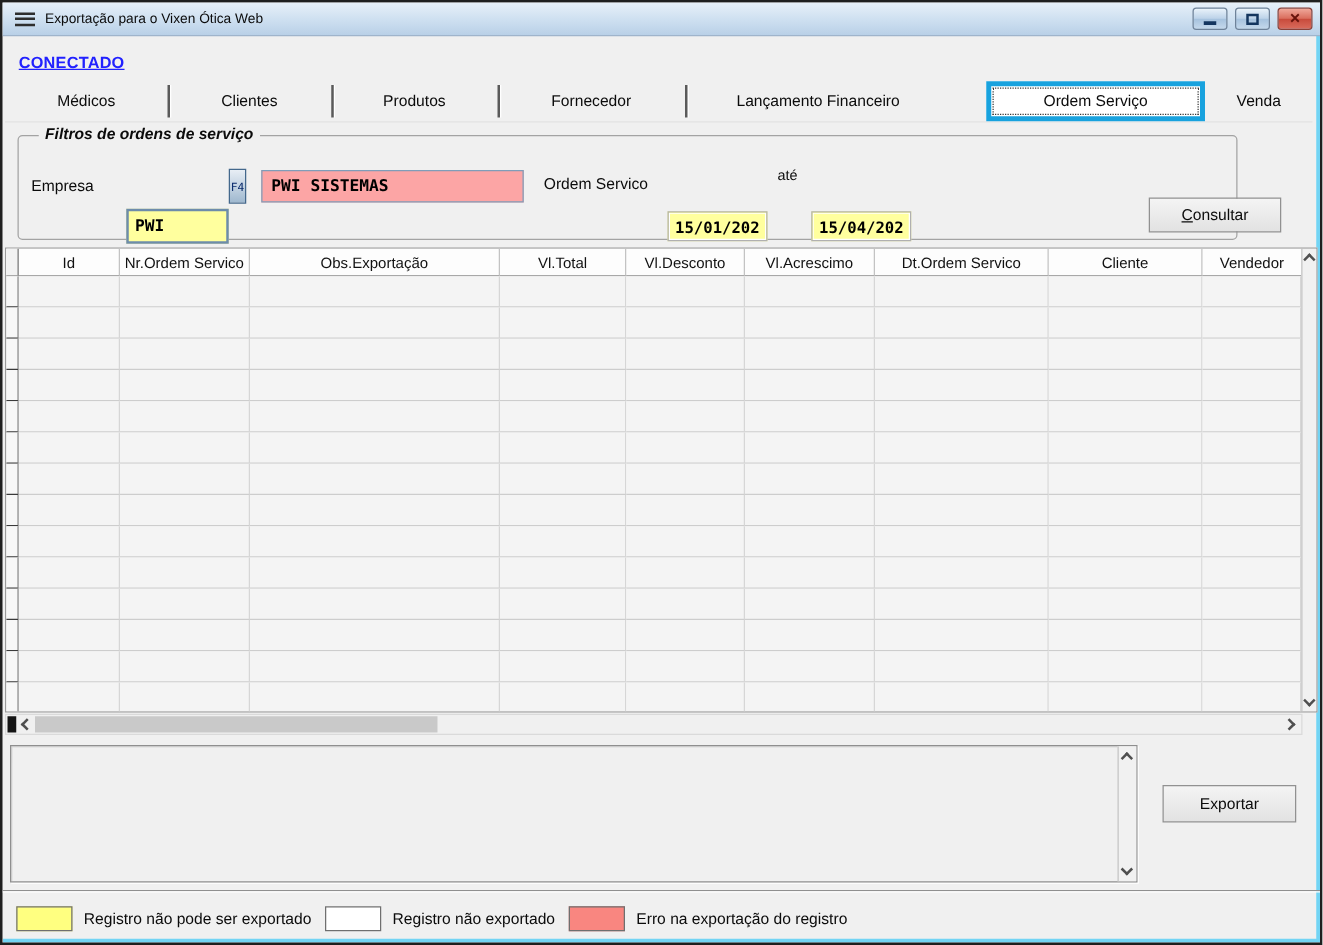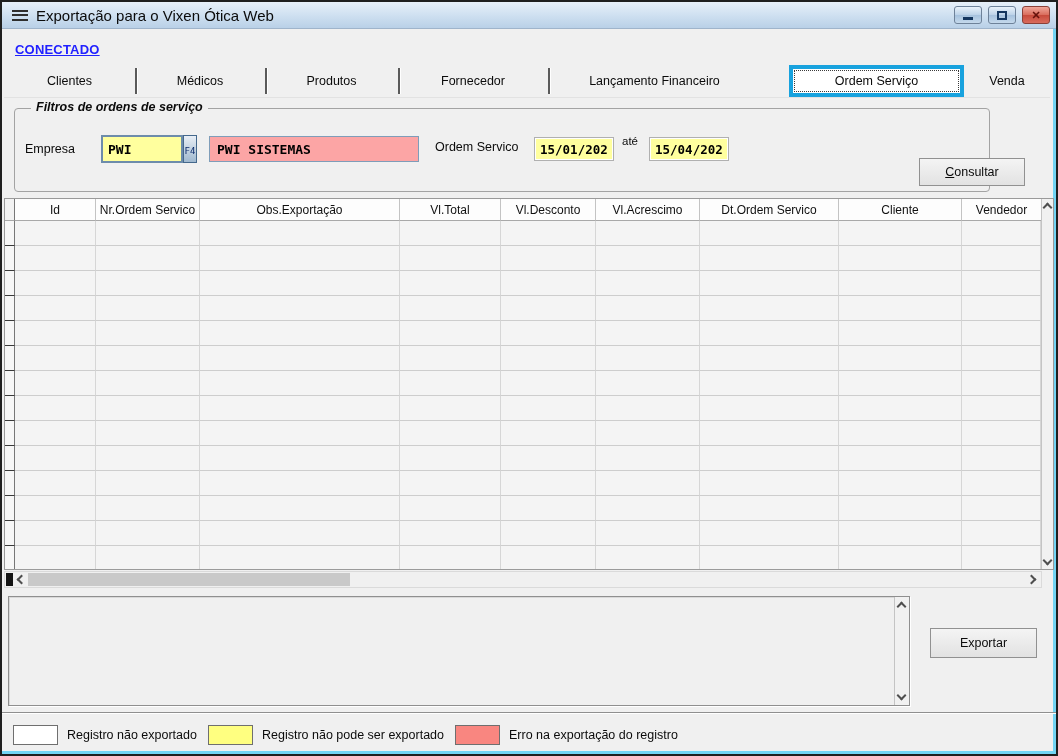--- a/index.html
+++ b/index.html
@@ -16,21 +16,21 @@
   
   .titlebar{
     position:absolute; top:0; left:0; right:0; height:27px;
     background:linear-gradient(#e7f0f9, #cddff0 55%, #b9d0e7);
     border-bottom:1px solid #9fb4cb;
     display:flex; align-items:center; padding:0 6px;
   }
   .burger{ width:16px; height:11px; margin:0 8px 0 4px;
     border-top:2px solid #2e2e2e; border-bottom:2px solid #2e2e2e;
     background:linear-gradient(#2e2e2e,#2e2e2e) center/100% 2px no-repeat; }
-  .title-text{ font-size:15px; color:#0b0b0b; }
+  .title-text{ font-size:11px; color:#0b0b0b; }
   .winbtns{ margin-left:auto; display:flex; gap:6px; align-items:center; }
   .wbtn{ width:28px; height:18px; border-radius:3px; border:1px solid #6e8299;
     background:linear-gradient(#e9f2fa, #bdd3e9 48%, #a6c2de 52%, #c5d9ec);
     display:flex; align-items:center; justify-content:center; cursor:default; padding:0;}
   .wbtn.close{ border-color:#8a4038;
     background:linear-gradient(#efa79a, #da6e5e 48%, #c84b3c 52%, #d96b5c);
     color:#66120b; font-weight:bold; font-size:11px; line-height:1; }
   .glyph-min{ width:10px; height:3px; background:#14365f; margin-top:6px; }
   .glyph-max{ width:10px; height:9px; border:2px solid #14365f; background:transparent; }
 
@@ -52,21 +52,21 @@
   .t-fornecedor{ width:150px; } .t-lanc{ width:213px; } .t-ordem{ width:175px;margin-left:28px; }
   .t-venda{ flex:1; }
 
   
   .filters{ position:absolute; top:106px; left:12px; width:976px; height:84px;
     border:1px solid #a3a3a3; border-radius:4px; }
   .filters-legend{ position:absolute; top:-9px; left:16px; background:#f0f0f0;
     padding:0 5px; font-size:12.5px; font-weight:bold; font-style:italic; color:#0b0b0b; }
   .flabel{ position:absolute; font-size:12.5px; color:#0b0b0b; }
   .mono{ font-family:"DejaVu Sans Mono", monospace; font-weight:bold; color:#000; }
-  .inp-yellow{ position:absolute; background:#ffff9e; font-size:13px; padding:0 5px; }
+  .inp-yellow{ position:absolute; background:#ffff9e; font-size:13px; padding:0 5px;margin-top:32px; }
   .empresa-code{ left:86px; top:26px; width:82px; height:28px; border:2px solid #6d8cab; }
   .f4-btn{ position:absolute; left:168px; top:26px; width:14px; height:28px;
     border:1px solid #44688c; background:linear-gradient(#e8eef5,#9fb8cf);
     font-family:"DejaVu Sans Mono", monospace; font-size:9px; line-height:9px;
     font-weight:normal; color:#0a2a6b; word-break:break-all; text-align:center;
     padding-top:4px; cursor:default; }
   .empresa-name{ position:absolute; left:194px; top:27px; width:210px; height:26px;
     background:#fca5a5; border:1px solid #7f9db9; font-size:13px;
     display:flex; align-items:center; padding:0 7px; }
   .date-inp{ top:28px; width:80px; height:24px; border:1px solid #b0b0b0;
@@ -143,22 +143,22 @@
         </button>
       <button class="wbtn close">
           <span>✕</span>
         </button>
     </span>
   </div>
 
   <a class="conectado">CONECTADO</a>
 
   <div class="tabs">
+    <div class="tab t-medicos">Médicos</div>
     <div class="tab t-clientes">Clientes</div>
-    <div class="tab t-medicos">Médicos</div>
     <div class="tab t-produtos">Produtos</div>
     <div class="tab t-fornecedor">Fornecedor</div>
     <div class="tab t-lanc">Lançamento Financeiro</div>
     <div class="tab t-ordem selected">Ordem Serviço</div>
     <div class="tab t-venda">Venda</div>
   </div>
 
   <div class="filters">
     <span class="filters-legend">Filtros de ordens de serviço</span>
     <span class="flabel" style="left:10px; top:33px;">Empresa</span>
@@ -373,26 +373,26 @@
     <div class="memo-scroll">
       <span class="chev up" style="top:6px;"></span>
       <span class="chev down" style="bottom:6px;"></span>
     </div>
     <button class="btn exportar">Exportar</button>
   </div>
 
   <div class="divider"></div>
   <div class="legend">
     <div class="legend-item">
+      <span class="legend-swatch" style="background: rgb(255, 255, 128);"></span>
+      <span class="legend-label">Registro não pode ser exportado</span>
+    </div>
+    <div class="legend-item">
       <span class="legend-swatch" style="background: rgb(255, 255, 255);"></span>
       <span class="legend-label">Registro não exportado</span>
-    </div>
-    <div class="legend-item">
-      <span class="legend-swatch" style="background: rgb(255, 255, 128);"></span>
-      <span class="legend-label">Registro não pode ser exportado</span>
     </div>
     <div class="legend-item">
       <span class="legend-swatch" style="background: rgb(249, 134, 128);"></span>
       <span class="legend-label">Erro na exportação do registro</span>
     </div>
   </div>
 
 </div>
 
 </body></html>

